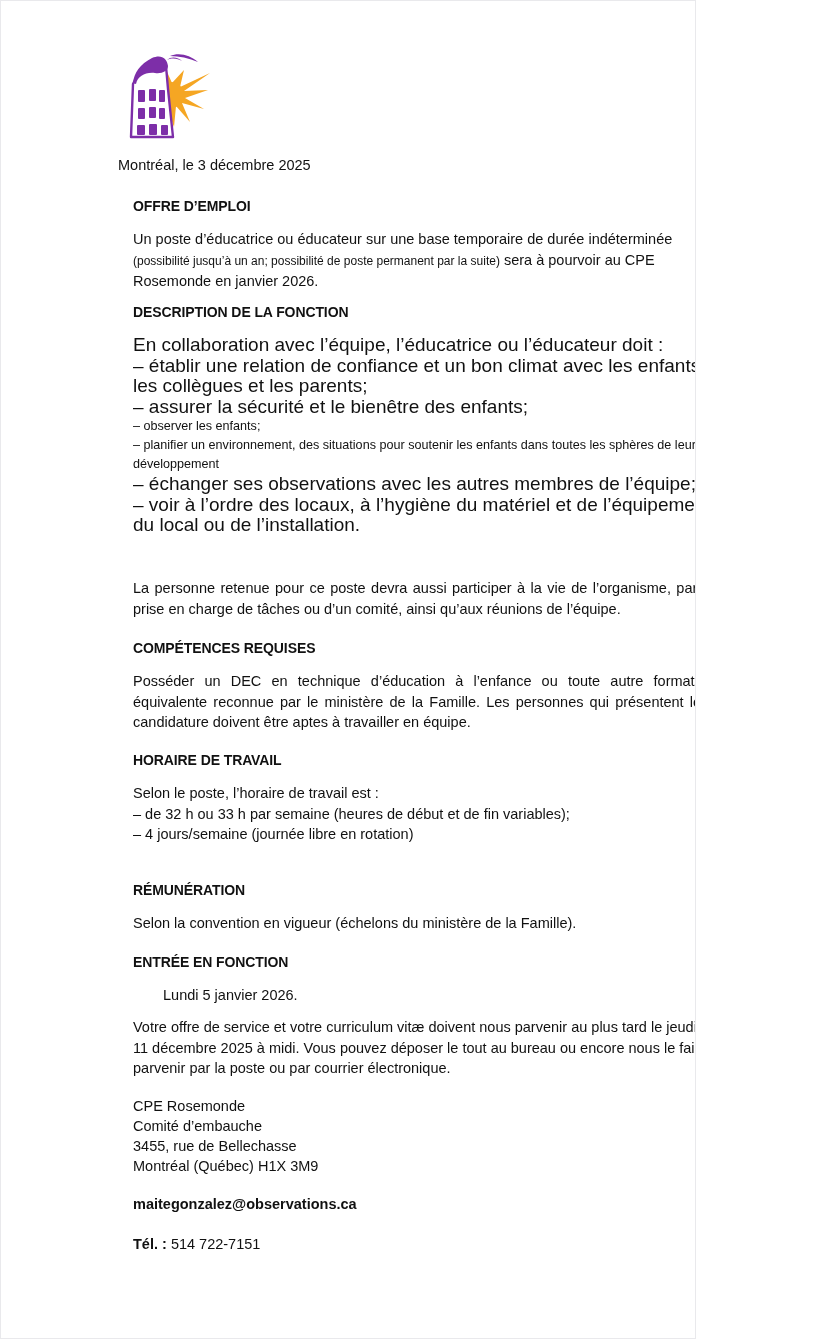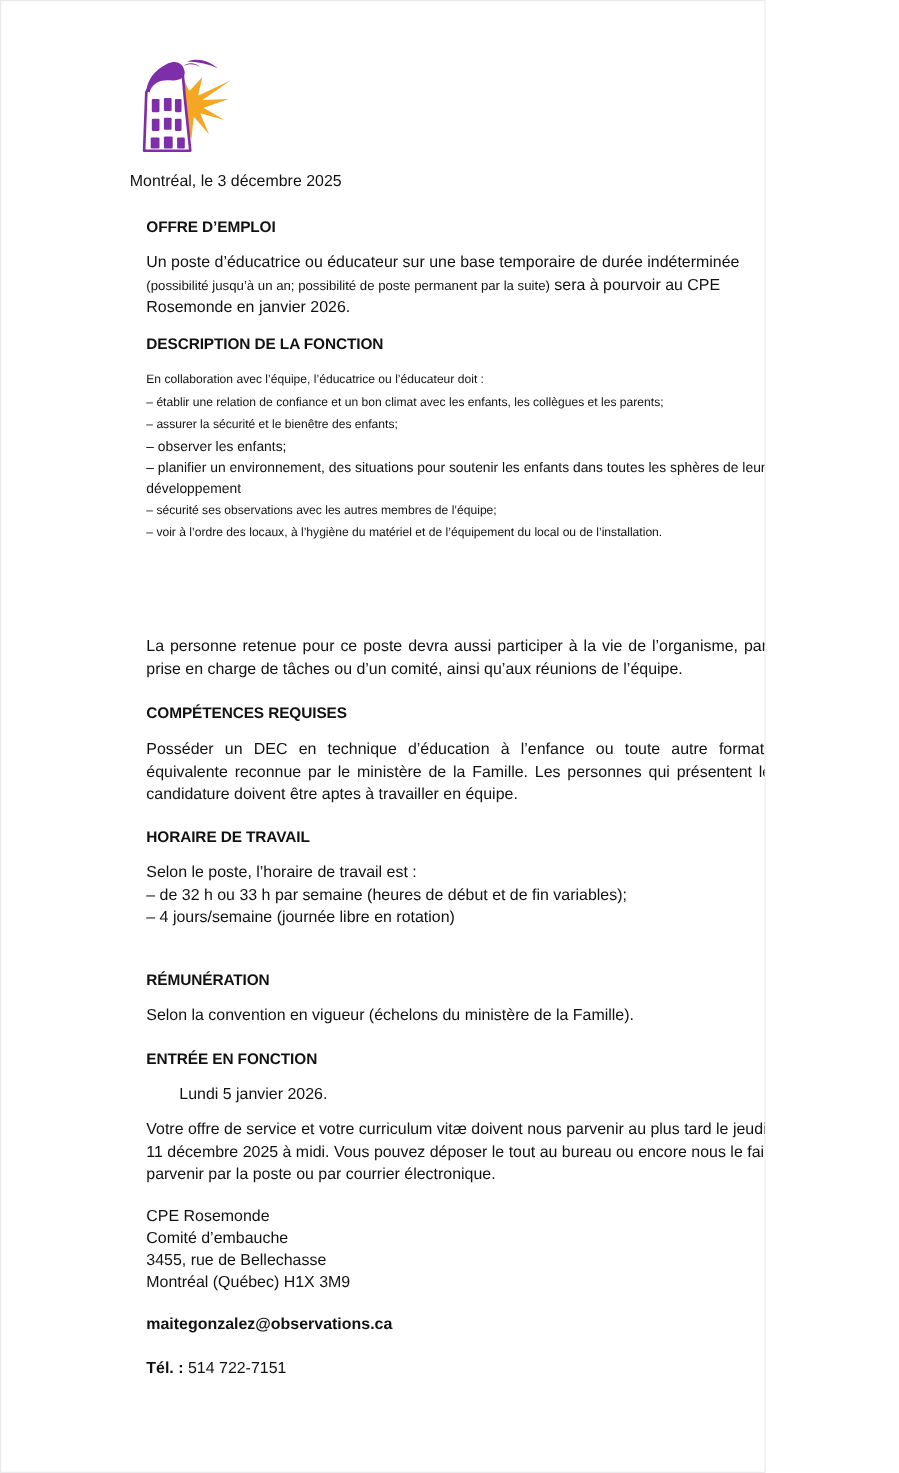--- a/index.html
+++ b/index.html
@@ -78,21 +78,21 @@
   .l-horaire-b  { top: 782px; }
   .l-remun      { top: 879px; }
   .l-remun-b    { top: 912px; }
   .l-entree     { top: 951px; }
   .l-entree-b   { top: 984px; margin-left: 30px; }
   .l-depot      { top: 1016px; }
   .l-contact    { top: 1095px; }
   .l-email      { top: 1193px; }
   .l-tel        { top: 1233px; }
 
-  .duties .d-line { font-size: 11px; line-height: 20.5px; }
+  .duties .d-line { font-size: 19px; line-height: 20.5px; }
   .duties .d-line.sm { font-size: 12.6px; line-height: 19px; }
 
   .contact-line { font-size: 14.5px; line-height: 20px; }
 
   .email-line {
     font-size: 14.5px;
     font-weight: bold;
     line-height: 20px;
   }
   .tel-line { font-size: 14.5px; line-height: 20px; }
@@ -148,21 +148,21 @@
   <div class="abs l-descr">
     <div class="sec-head">DESCRIPTION DE LA FONCTION</div>
   </div>
 
   <div class="abs l-duties duties">
     <div class="d-line">En collaboration avec l’équipe, l’éducatrice ou l’éducateur doit :</div>
     <div class="d-line">– établir une relation de confiance et un bon climat avec les enfants, les collègues et les parents;</div>
     <div class="d-line">– assurer la sécurité et le bienêtre des enfants;</div>
     <div class="d-line sm">– observer les enfants;</div>
     <div class="d-line sm">– planifier un environnement, des situations pour soutenir les enfants dans toutes les sphères de leur développement</div>
-    <div class="d-line">– sécurité ses observations avec les autres membres de l’équipe;</div>
+    <div class="d-line">– échanger ses observations avec les autres membres de l’équipe;</div>
     <div class="d-line">– voir à l’ordre des locaux, à l’hygiène du matériel et de l’équipement du local ou de l’installation.</div>
   </div>
 
   <div class="abs l-retenue">
     <p class="para justify">La personne retenue pour ce poste devra aussi participer à la vie de l’organisme, par la prise en charge de tâches ou d’un comité, ainsi qu’aux réunions de l’équipe.</p>
   </div>
 
   <div class="abs l-comp-head">
     <div class="sec-head">COMPÉTENCES REQUISES</div>
   </div>

